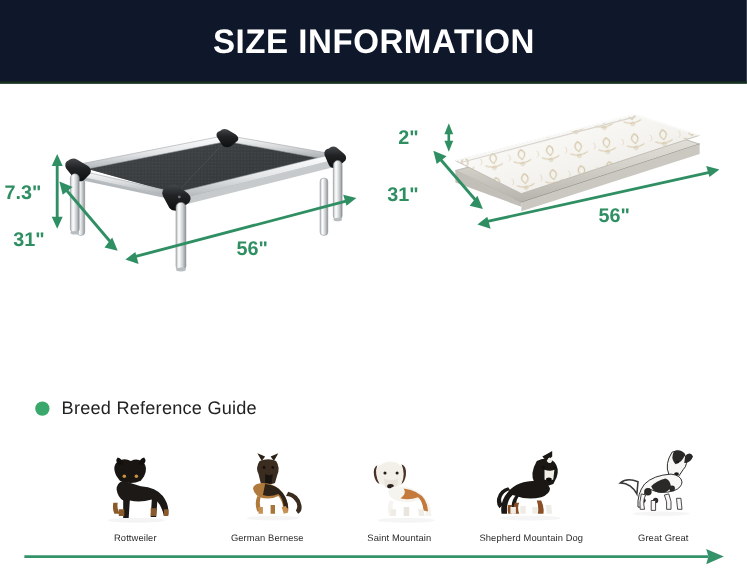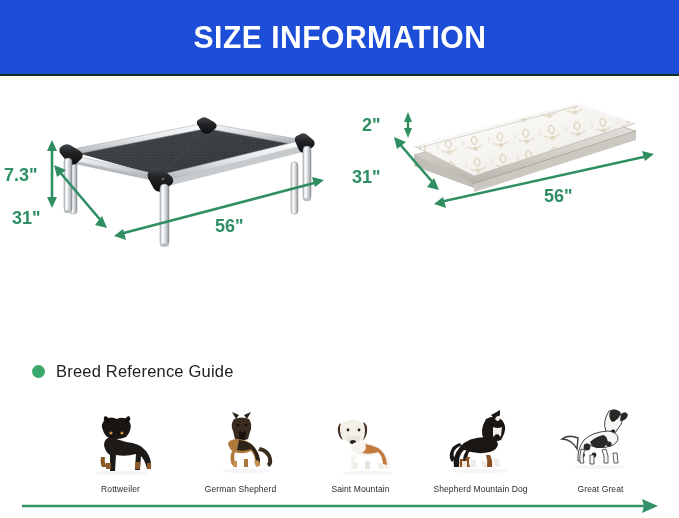--- a/index.html
+++ b/index.html
@@ -7,21 +7,21 @@
     width: 679px; height: 518px;
     background: #ffffff;
     font-family: "Liberation Sans", sans-serif;
     overflow: hidden;
   }
   .page { position: relative; width: 679px; height: 518px; background: #fff; }
 
   
   .banner {
     position: absolute; left: 0; top: 0; width: 679px; height: 76px;
-    background: #1d4ed8;
+    background: #0f172a;
     display: flex; align-items: center; justify-content: center;
   }
   .banner-title {
     color: #ffffff;
     font-size: 31px;
     font-weight: bold;
     letter-spacing: 0.5px;
     font-family: "Liberation Sans", sans-serif;
     transform: scaleX(0.97);
   }
@@ -45,22 +45,22 @@
   }
   .breed-dot {
     width: 13px; height: 13px; border-radius: 50%;
     background: #3aa86b; flex: 0 0 auto;
   }
   .breed-title {
     font-size: 16.5px; color: #222222; font-weight: normal;
     letter-spacing: 0.2px;
   }
   .breed-row {
-    position: absolute; left: 48px; top: 48px; width: 625px; height: 96px;
-    display: flex; align-items: flex-end; justify-content: center;
+    position: absolute; left: 38px; top: 48px; width: 625px; height: 96px;
+    display: flex; align-items: flex-end; justify-content: flex-end;
   }
   .breed-item {
     width: 120px; display: flex; flex-direction: column;
     align-items: center; justify-content: flex-end;
   }
   .breed-img { height: 70px; display: flex; align-items: flex-end; justify-content: center; }
   .breed-label {
     margin-top: 5px; font-size: 8.5px; color: #2a2a2a;
     text-align: center; white-space: nowrap; letter-spacing: 0.1px;
   }
@@ -281,21 +281,21 @@
               <path d="M33 29 q11 1 16 8 q5 7 5 14 l-4 -1 q-1 -9 -5 -12 q-7 3 -14 1 z" fill="#2e2319"></path>
               <path d="M26 40 q-3 7 0 14 l4 0 q-3 -7 -1 -13 z" fill="#b07a3c"></path>
               <path d="M27 50 l0 6 l4 0 l0 -6 z" fill="#c79154"></path>
               <path d="M48 50 l2 6 l4 -1 l-2 -6 z" fill="#c79154"></path>
               <path d="M38 48 l0 8 l4 0 l0 -8 z" fill="#a8753a"></path>
               <path d="M54 36 q10 2 12 12 q1 6 -3 8 l-2 -3 q3 -5 -1 -9 q-3 -4 -8 -4 z" fill="#3a2c1f"></path>
               <ellipse cx="40" cy="60" rx="24" ry="2" fill="#ececec" opacity="0.5"></ellipse>
             </g>
           </svg>
         </div>
-        <div class="breed-label">German Shepherd</div>
+        <div class="breed-label">German Bernese</div>
       </div>
 
       <div class="breed-item">
         <div class="breed-img">
           <svg width="80" height="68" viewBox="0 0 80 68">
             <g>
               <path d="M20 14 q8 -8 18 -4 q8 4 7 14 l-3 6 q-10 4 -19 -1 q-6 -5 -3 -15 z" fill="#f3f0ea"></path>
               <path d="M20 12 q-4 2 -3 9 q1 6 5 8 q-5 -9 -2 -17 z" fill="#4a3226"></path>
               <path d="M42 11 q5 2 4 10 q-1 6 -4 8 q4 -9 0 -18 z" fill="#4a3226"></path>
               <path d="M26 24 q7 3 13 0 l-1 8 q-5 2 -11 0 z" fill="#e9e5dd"></path>

